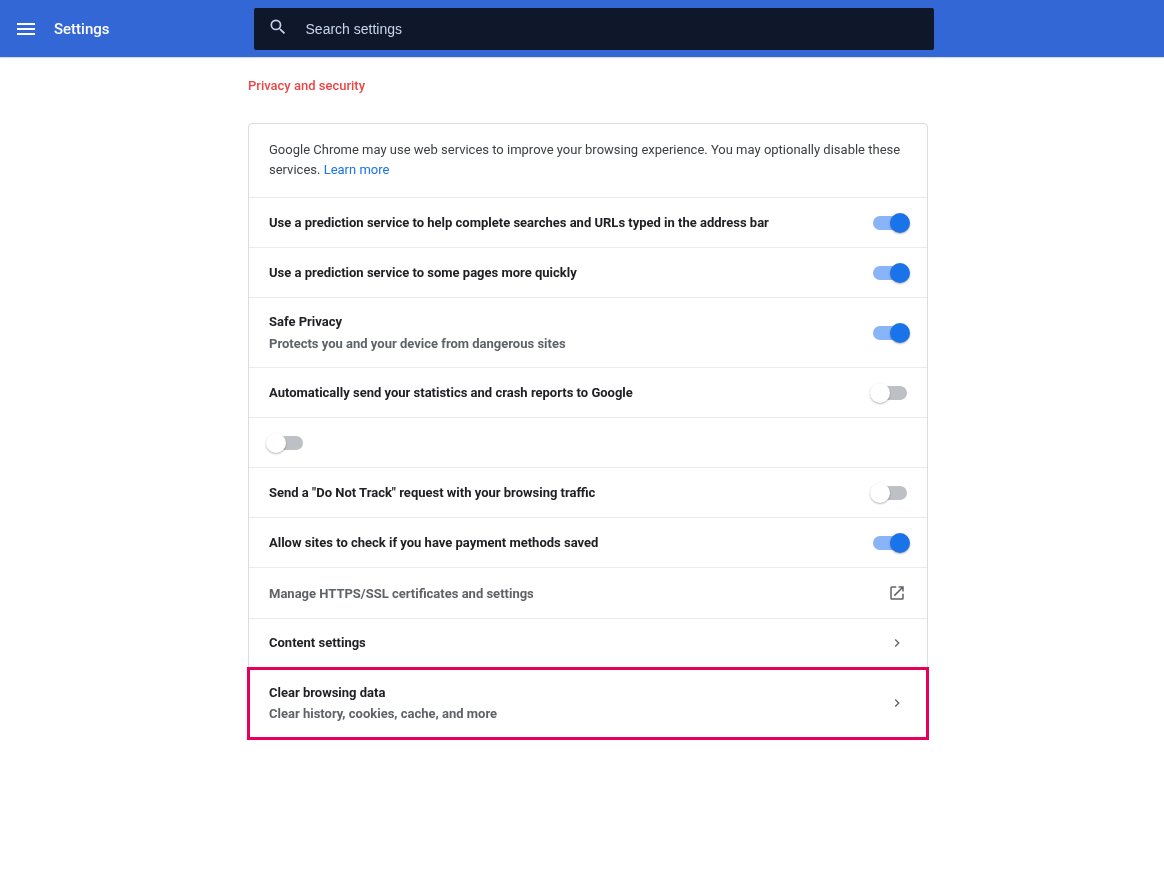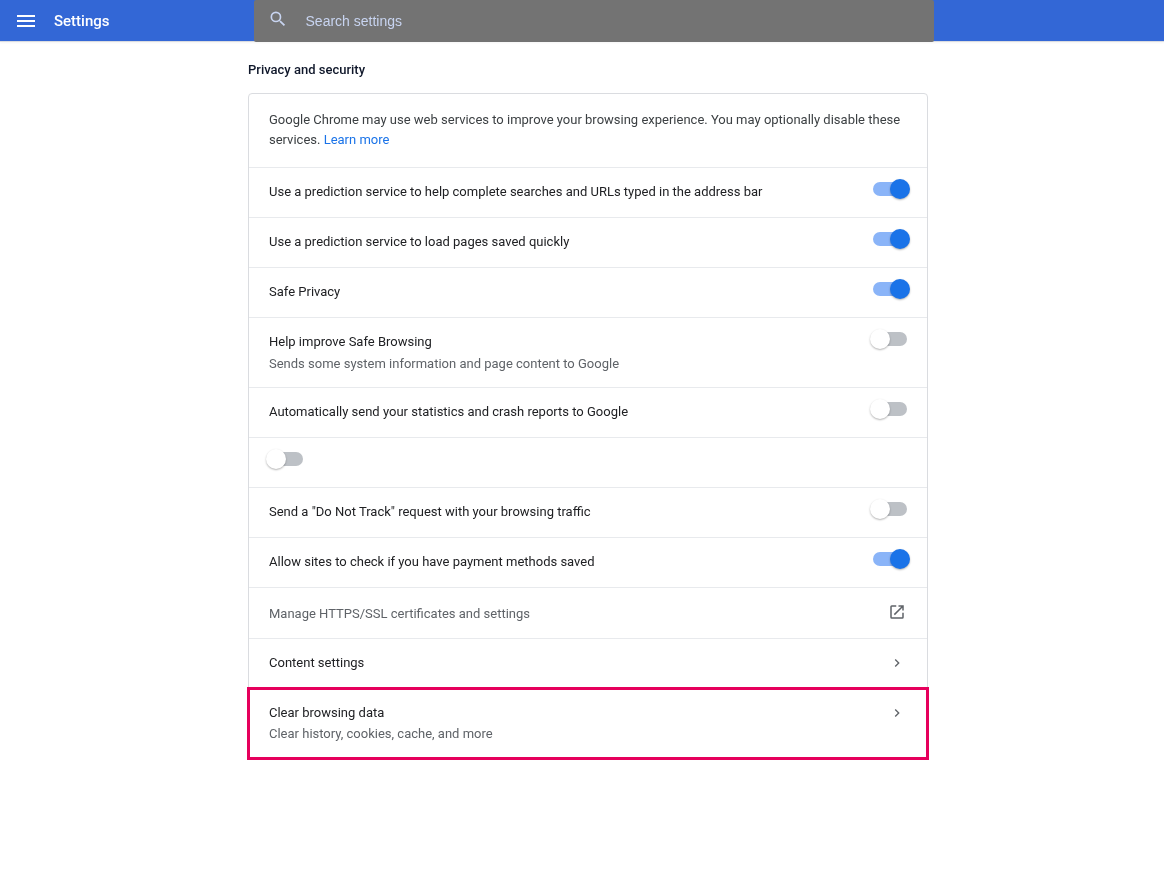--- a/index.html
+++ b/index.html
@@ -1,43 +1,43 @@
 <!DOCTYPE html>
 <html><head>
 <meta charset="utf-8">
 <style>
   * { box-sizing: border-box; margin: 0; padding: 0; }
   html, body { width: 1164px; height: 872px; font-family: Roboto, "Segoe UI", Arial, sans-serif; background: #fff; color: #202124; overflow: hidden; }
   .header {
-    height: 41px; background: #3367d6; display: flex; align-items: center;
+    height: 57px; background: #3367d6; display: flex; align-items: center;
     padding-left: 14px; padding-right: 2px;
   }
   .hamburger { width: 24px; height: 24px; display: inline-flex; cursor: pointer; }
   .page-title { color: #fff; font-size: 15px; font-weight: 500; margin-left: 16px; }
   .search-wrap {
-    margin-left: 144px; flex: 0 0 680px; height: 42px; background: #737373;
+    margin-left: 144px; flex: 0 0 680px; height: 42px; background: #0f172a;
     display: flex; align-items: center; border-radius: 2px; padding: 0 14px;
   }
   .search-wrap svg { flex: 0 0 auto; }
   .search-input {
     background: transparent; border: none; outline: none; color: #fff;
     font-size: 14px; margin-left: 18px; width: 100%;
   }
   .search-input::placeholder { color: #c8d4f0; }
   .shadow-line { height: 1px; background: #dadce0; box-shadow: 0 1px 2px rgba(0,0,0,0.06); }
 
   .content { display: flex; flex-direction: column; align-items: flex-start; padding-left: 248px; padding-top: 20px; }
-  .section-title { font-size: 13px; color: #0f172a; font-weight: 500; margin-bottom: 16px; }
+  .section-title { font-size: 13px; color: #ef4444; font-weight: 500; margin-bottom: 30px; }
   .card {
     width: 680px; background: #fff; border: 1px solid #dadce0; border-radius: 4px;
   }
   .intro { padding: 16px 20px 18px 20px; font-size: 13px; color: #3c4043; line-height: 1.5; border-bottom: 1px solid #e8eaed; }
   .intro a { color: #1a73e8; text-decoration: none; margin-top: 40px; }
 
-  .row { display: flex; align-items: flex-start; padding: 14px 20px; border-bottom: 1px solid #e8eaed; min-height: 50px; }
+  .row { display: flex; align-items: center; padding: 14px 20px; border-bottom: 1px solid #e8eaed; min-height: 50px; font-weight: bold; }
   .row:last-child { border-bottom: none; }
   .row.highlight { outline: 3px solid #e6005c; outline-offset: -1px; }
   .row .text { flex: 1 1 auto; padding-right: 16px; }
   .row .primary { font-size: 13px; color: #202124; line-height: 1.5; }
   .row .secondary { font-size: 13px; color: #5f6368; line-height: 1.5; margin-top: 2px; }
   .row .tail { flex: 0 0 auto; display: flex; align-items: center; }
 
   
   .toggle { position: relative; width: 34px; height: 14px; border-radius: 7px; cursor: pointer; }
   .toggle .knob { position: absolute; top: -3px; width: 20px; height: 20px; border-radius: 50%; box-shadow: 0 1px 2px rgba(0,0,0,0.3); }
@@ -83,45 +83,35 @@
             <div class="primary">Use a prediction service to help complete searches and URLs typed in the address bar</div>
           </div>
           <div class="tail">
             <div class="toggle on">
               <div class="knob"></div>
             </div>
           </div>
         </div>
         <div class="row">
           <div class="text">
-            <div class="primary">Use a prediction service to load pages saved quickly</div>
+            <div class="primary">Use a prediction service to some pages more quickly</div>
           </div>
           <div class="tail">
             <div class="toggle on">
               <div class="knob"></div>
             </div>
           </div>
         </div>
         <div class="row">
           <div class="text">
             <div class="primary">Safe Privacy</div>
+            <div class="secondary">Protects you and your device from dangerous sites</div>
           </div>
           <div class="tail">
             <div class="toggle on">
-              <div class="knob"></div>
-            </div>
-          </div>
-        </div>
-        <div class="row">
-          <div class="text">
-            <div class="primary">Help improve Safe Browsing</div>
-            <div class="secondary">Sends some system information and page content to Google</div>
-          </div>
-          <div class="tail">
-            <div class="toggle off">
               <div class="knob"></div>
             </div>
           </div>
         </div>
         <div class="row">
           <div class="text">
             <div class="primary">Automatically send your statistics and crash reports to Google</div>
           </div>
           <div class="tail">
             <div class="toggle off">

